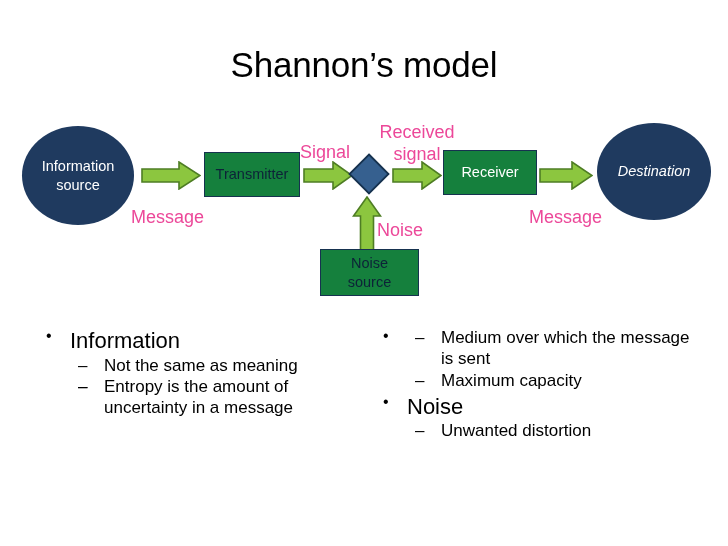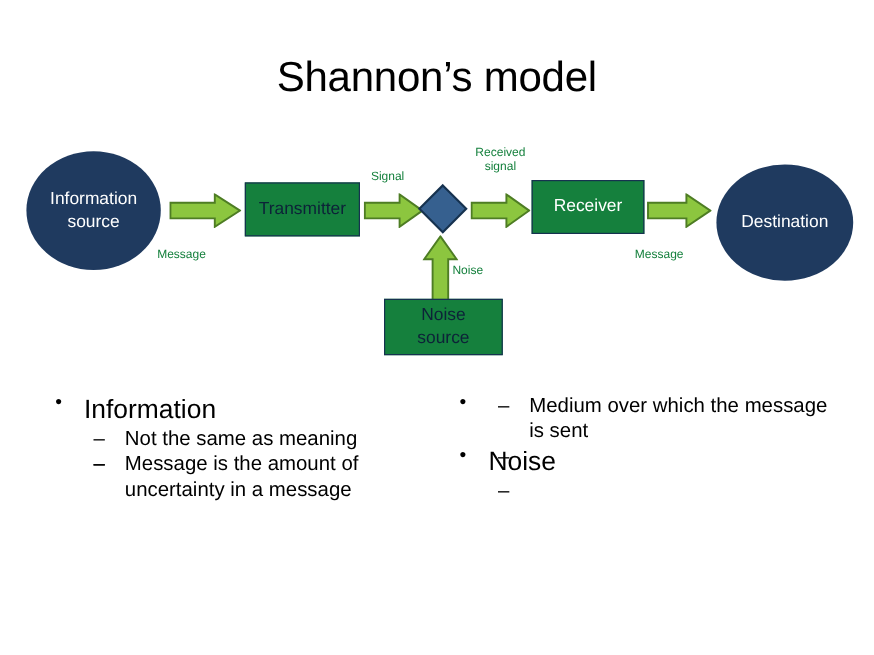--- a/index.html
+++ b/index.html
@@ -71,23 +71,23 @@
   .diamond-wrap {
     position: absolute;
   }
   .diamond {
     width: 100%;
     height: 100%;
   }
 
   .edge-label {
     position: absolute;
-    font-size: 10px;
+    font-size: 18px;
     line-height: 1.2;
-    color: #15803d;
+    color: #ec4899;
     text-align: center;
     white-space: pre-line;
   }
 
   .arrow {
     position: absolute;
   }
 
   
   .bullet-col {
@@ -173,21 +173,21 @@
     <div class="node-box" style="left:443px; top:150px; width:92px; height:43px;">
       <span style="color:#FFFFFF;">Receiver</span>
     </div>
 
     <svg class="arrow" style="left:539px; top:161px; width:54px; height:29px;" viewBox="0 0 54 29">
       <polygon points="1,8 33,8 33,1 53,14.5 33,28 33,21 1,21" fill="#8CC63F" stroke="#4E7D24" stroke-width="1.6"></polygon>
     </svg>
 
     <div class="edge-label" style="left:529px; top:207px; width:70px; text-align:left;">Message</div>
 
-    <div class="node-ellipse" style="left:597px; top:137px; width:114px; height:97px;">
+    <div class="node-ellipse" style="left:597px; top:123px; width:114px; height:97px;font-style:italic;">
       <span>Destination</span>
     </div>
 
     <svg class="arrow" style="left:352px; top:196px; width:30px; height:56px;" viewBox="0 0 30 56">
       <polygon points="15,1 28.5,20 21.5,20 21.5,55 8.5,55 8.5,20 1.5,20" fill="#8CC63F" stroke="#4E7D24" stroke-width="1.6"></polygon>
     </svg>
 
     <div class="edge-label" style="left:377px; top:220px; width:48px; text-align:left;">Noise</div>
 
     <div class="node-box" style="left:320px; top:249px; width:97px; height:45px;">
@@ -208,44 +208,46 @@
       <span class="marker">–</span>
       <span>Not the same as meaning</span>
     </div>
 
     <div class="lvl2">
       <span class="marker">–</span>
     </div>
 
     <div class="lvl2">
       <span class="marker">–</span>
-      <span>Message is the amount of uncertainty in a message</span>
+      <span>Entropy is the amount of uncertainty in a message</span>
     </div>
 
   </div>
 
   <div class="bullet-col" id="col-right">
 
     <div class="lvl1">
       <span class="marker">•</span>
     </div>
 
     <div class="lvl2">
       <span class="marker">–</span>
       <span>Medium over which the message is sent</span>
     </div>
 
     <div class="lvl2">
       <span class="marker">–</span>
+      <span>Maximum capacity</span>
     </div>
 
     <div class="lvl1">
       <span class="marker">•</span>
       <span>Noise</span>
     </div>
 
     <div class="lvl2">
       <span class="marker">–</span>
+      <span>Unwanted distortion</span>
     </div>
 
   </div>
 
 </div>
 
 </body></html>

